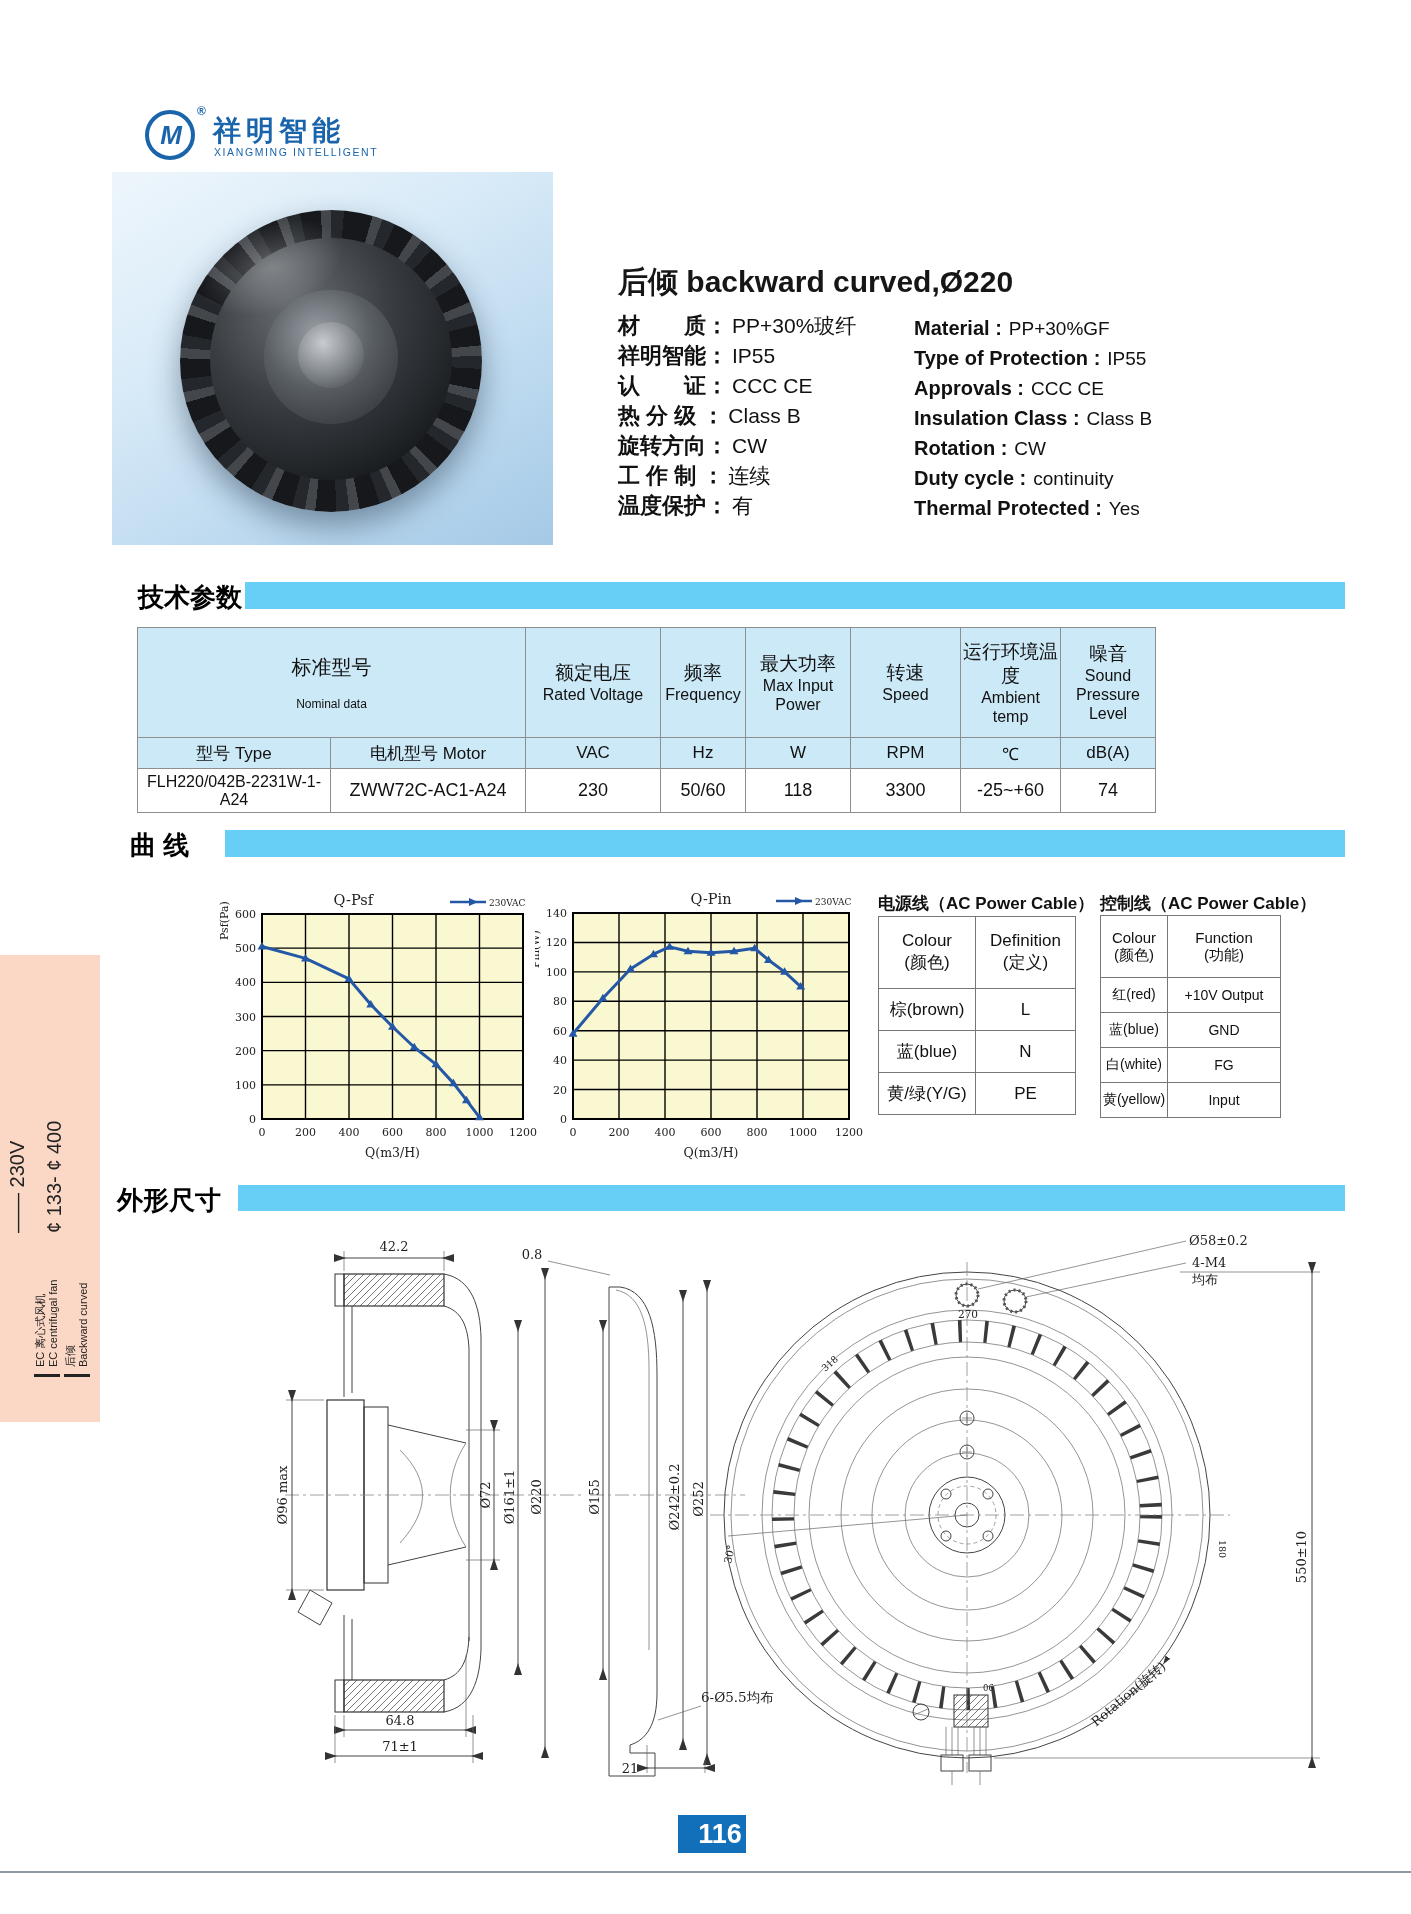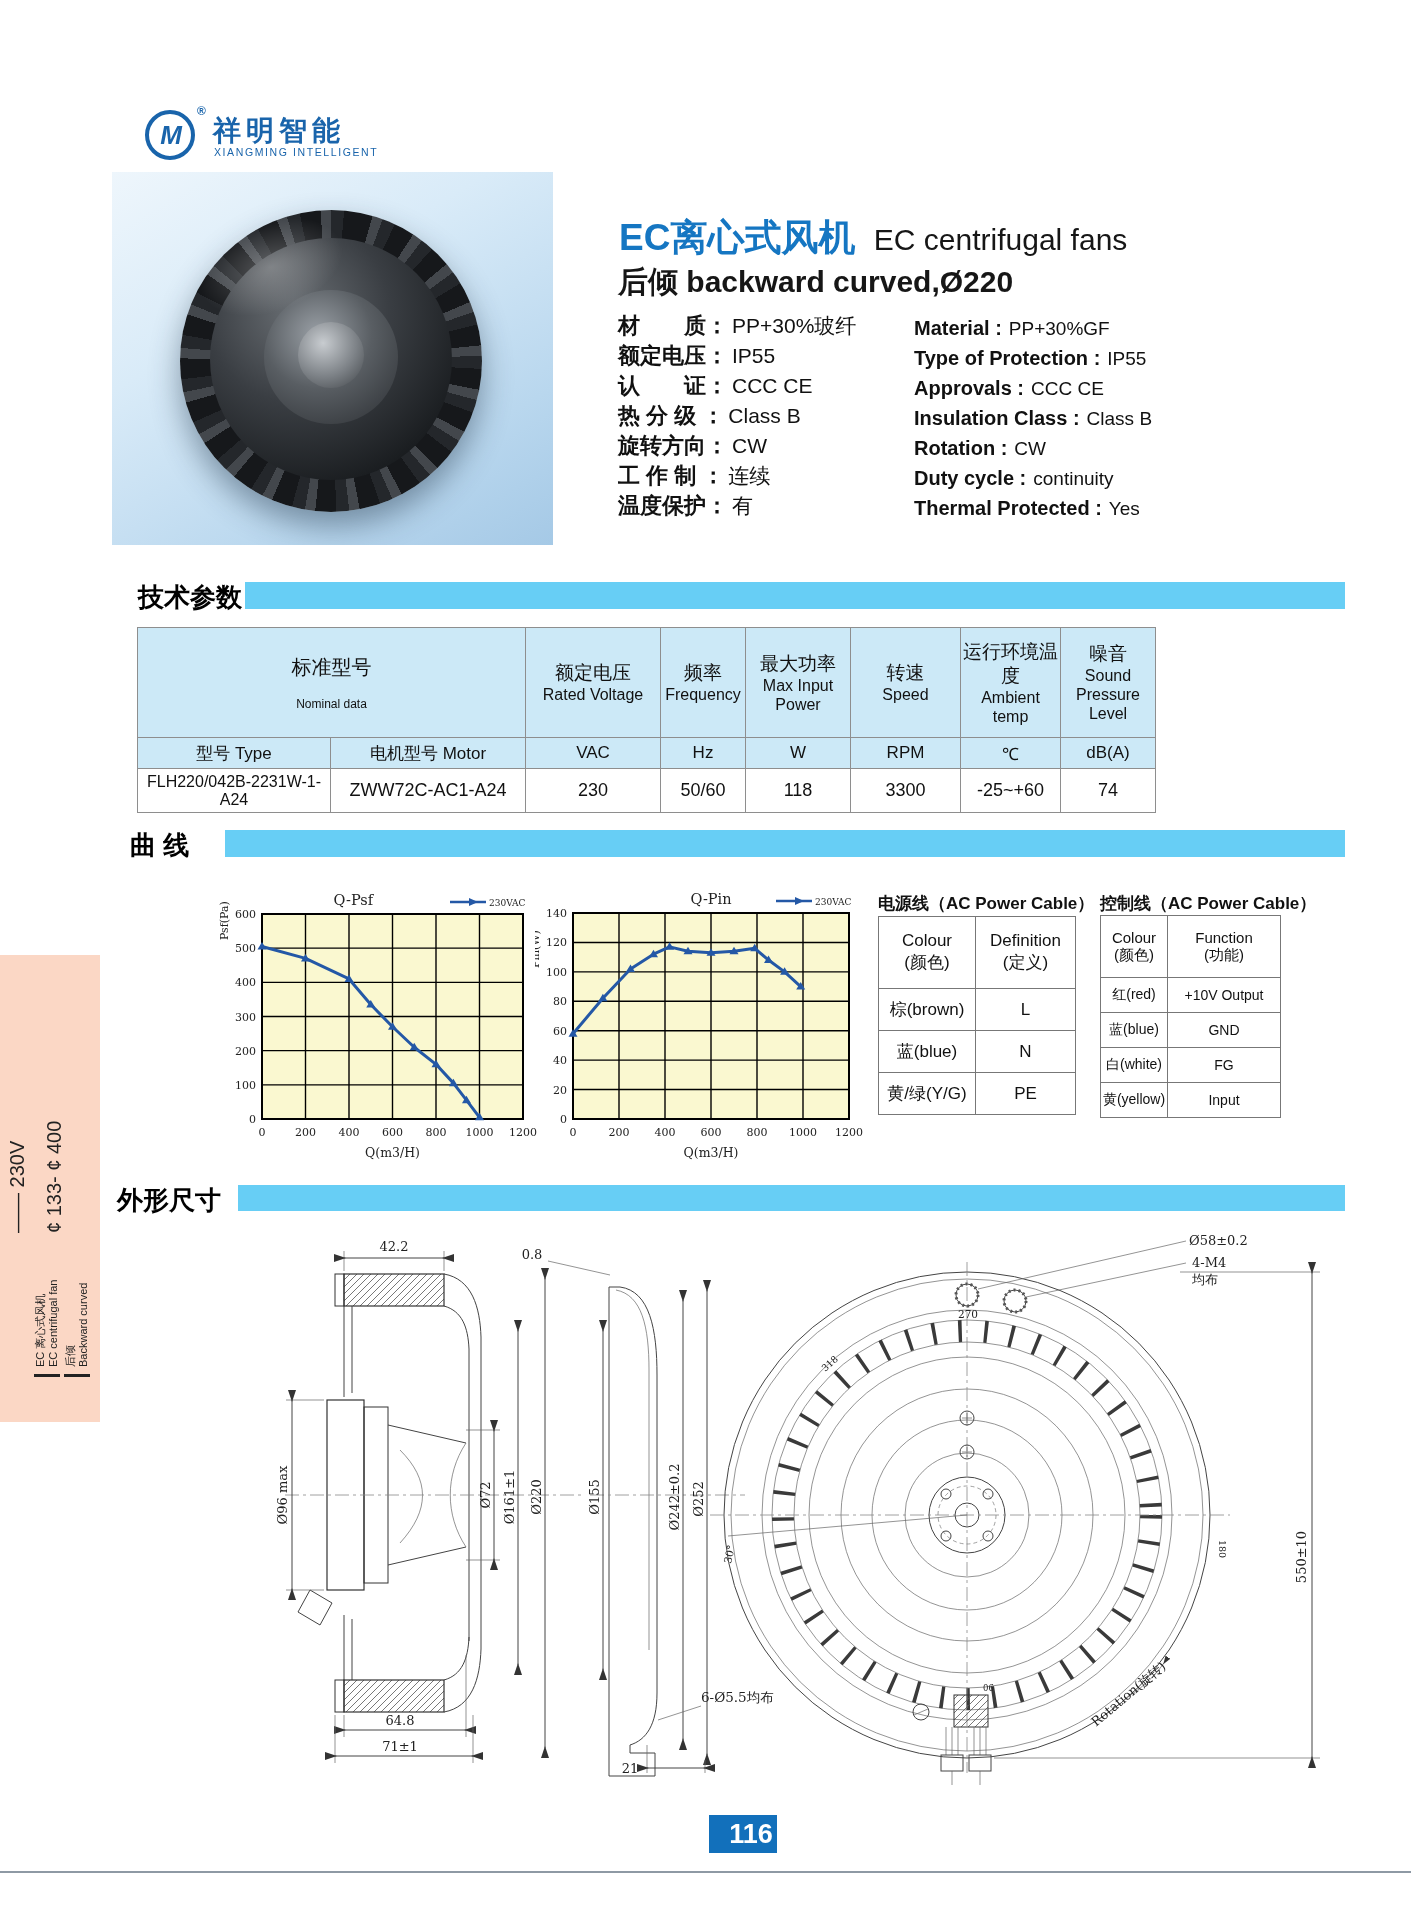--- a/index.html
+++ b/index.html
@@ -88,21 +88,21 @@
   .dcl{stroke:#888;stroke-width:.8;stroke-dasharray:14 4 3 4;fill:none;}
 
   
   .side-wrap{position:absolute;left:0;top:955px;width:100px;height:467px;background:var(--pink);}
   .side-strip{position:absolute;left:0;top:0;width:467px;height:100px;
     transform:rotate(-90deg) translateX(-467px);transform-origin:0 0;}
   .side-pair{position:absolute;border-left:3px solid #222;padding-left:7px;font-size:11px;line-height:13px;color:#222;white-space:nowrap;}
   .side-volt-line{position:absolute;font-size:20px;color:#222;white-space:nowrap;}
 
   
-  .page-box{position:absolute;left:709px;top:1815px;width:68px;height:38px;background:var(--pagebox);
+  .page-box{position:absolute;left:678px;top:1815px;width:68px;height:38px;background:var(--pagebox);
     color:#fff;font-size:27px;font-weight:bold;display:flex;align-items:center;justify-content:center;padding-left:16px;}
   .footer-line{position:absolute;left:0;top:1871px;width:1411px;height:2px;background:#8e99a4;}
 </style>
 </head>
 <body>
 
 <div id="page">
 
   <div class="logo-circle">
     <span class="logo-m">M</span>
@@ -112,29 +112,25 @@
   <div class="logo-en">XIANGMING INTELLIGENT</div>
 
   <div class="photo">
     <div class="fan-blades"></div>
     <div class="fan-shroud"></div>
     <div class="fan-hub"></div>
     <div class="fan-cap"></div>
     <div class="fan-gloss"></div>
   </div>
 
-  <div class="title-line">
-    <span class="title-cn">EC离心式风机</span>
-    <span class="title-en">EC centrifugal fans</span>
-  </div>
   <div class="subtitle">后倾  backward curved,Ø220</div>
 
   <div class="specs-cn">
     <div class="spec-row"><span class="spec-label">材　　质：</span><span class="spec-value">PP+30%玻纤</span></div>
-    <div class="spec-row"><span class="spec-label">额定电压：</span><span class="spec-value">IP55</span></div>
+    <div class="spec-row"><span class="spec-label">祥明智能：</span><span class="spec-value">IP55</span></div>
     <div class="spec-row"><span class="spec-label">认　　证：</span><span class="spec-value">CCC  CE</span></div>
     <div class="spec-row"><span class="spec-label">热 分 级 ：</span><span class="spec-value">Class B</span></div>
     <div class="spec-row"><span class="spec-label">旋转方向：</span><span class="spec-value">CW</span></div>
     <div class="spec-row"><span class="spec-label">工 作 制 ：</span><span class="spec-value">连续</span></div>
     <div class="spec-row"><span class="spec-label">温度保护：</span><span class="spec-value">有</span></div>
   </div>
   <div class="specs-en">
     <div class="spec-row"><span class="spec-label">Material :</span><span class="spec-value">PP+30%GF</span></div>
     <div class="spec-row"><span class="spec-label">Type of Protection :</span><span class="spec-value">IP55</span></div>
     <div class="spec-row"><span class="spec-label">Approvals :</span><span class="spec-value">CCC  CE</span></div>

